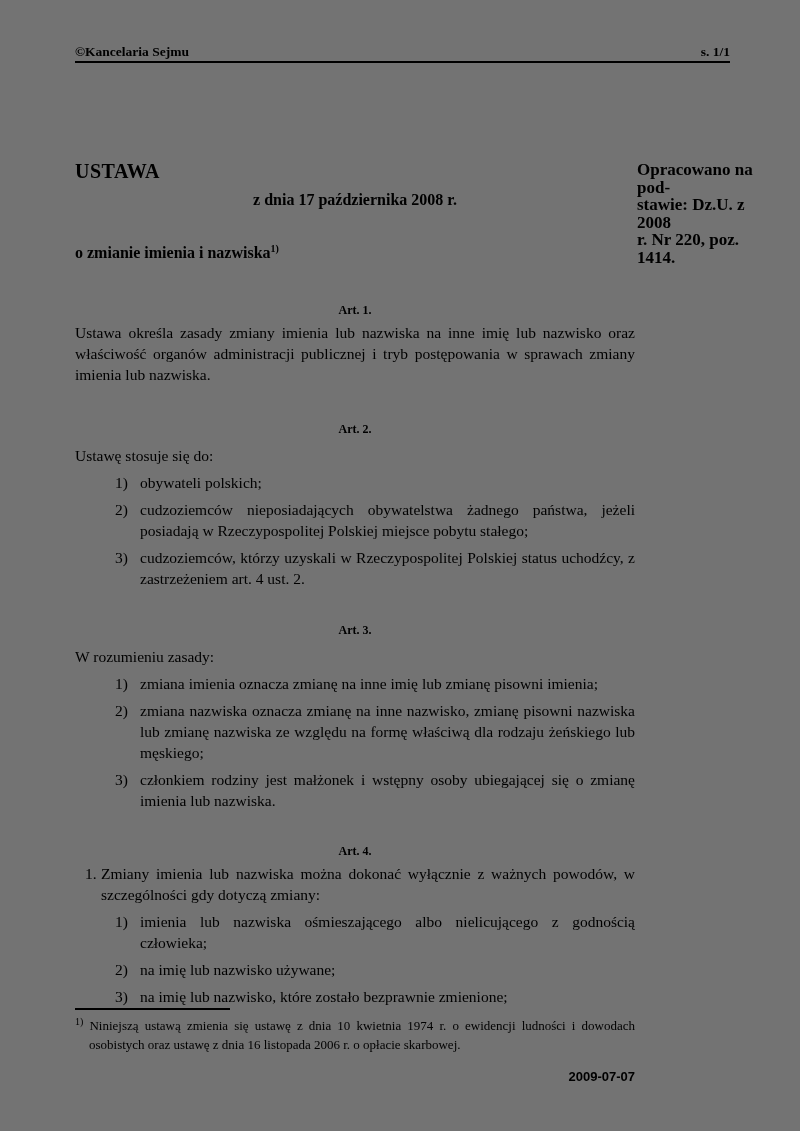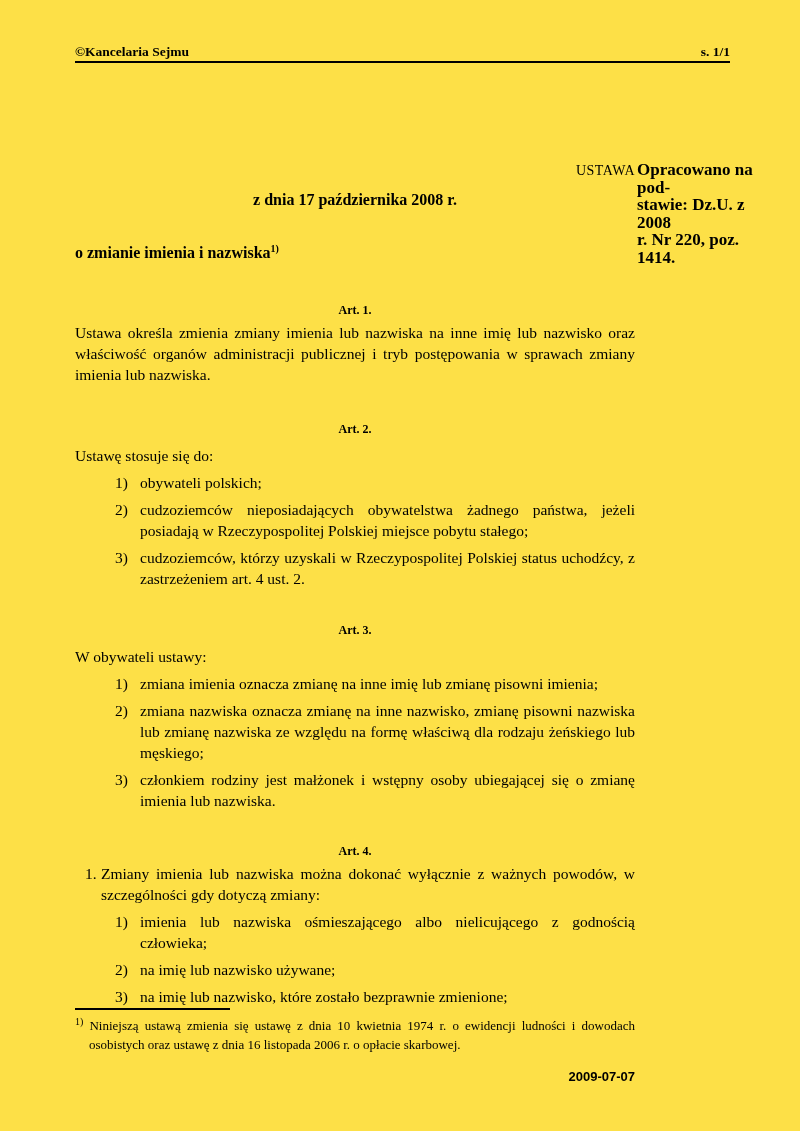--- a/index.html
+++ b/index.html
@@ -4,21 +4,21 @@
 <style>
   html, body {
     margin: 0;
     padding: 0;
     background: #ffffff;
   }
   .page {
     position: relative;
     width: 800px;
     height: 1131px;
-    background: #fde047;
+    background: #737373;
     color: #000000;
     font-family: "Liberation Serif", serif;
     overflow: hidden;
   }
   
   .doc-header {
     position: absolute;
     top: 44px;
     left: 75px;
     width: 655px;
@@ -36,23 +36,23 @@
     position: absolute;
     top: 65px;
     left: 75px;
     width: 560px;
   }
   .title-block {
     position: relative;
     padding-top: 96px;
   }
   .law-title {
-    text-align: right;
-    font-weight: normal;
-    font-size: 14px;
+    text-align: left;
+    font-weight: bold;
+    font-size: 20px;
     line-height: 20px;
     letter-spacing: 0.5px;
   }
   .law-date {
     text-align: center;
     font-weight: bold;
     font-size: 16px;
     line-height: 20px;
     margin-top: 9px;
   }
@@ -176,41 +176,41 @@
       <div class="law-date">z dnia 17 października 2008 r.</div>
       <div class="law-subject"><span>o zmianie imienia i nazwiska</span><sup>1)</sup></div>
       <div class="side-note">
         <div>Opracowano na pod-</div>
         <div>stawie: Dz.U. z 2008</div>
         <div>r. Nr 220, poz. 1414.</div>
       </div>
     </div>
 
     <div class="art-heading h-art1">Art. 1.</div>
-    <div class="para">Ustawa określa zmienia zmiany imienia lub nazwiska na inne imię lub nazwisko oraz właściwość organów administracji publicznej i tryb postępowania w sprawach zmiany imienia lub nazwiska.</div>
+    <div class="para">Ustawa określa zasady zmiany imienia lub nazwiska na inne imię lub nazwisko oraz właściwość organów administracji publicznej i tryb postępowania w sprawach zmiany imienia lub nazwiska.</div>
 
     <div class="art-heading h-art2">Art. 2.</div>
     <div class="intro">Ustawę stosuje się do:</div>
     <div class="items">
       <div class="item">
         <span class="marker">1)</span>
         <span class="item-text">obywateli polskich;</span>
       </div>
       <div class="item">
         <span class="marker">2)</span>
         <span class="item-text">cudzoziemców nieposiadających obywatelstwa żadnego państwa, jeżeli posiadają w Rzeczypospolitej Polskiej miejsce pobytu stałego;</span>
       </div>
       <div class="item">
         <span class="marker">3)</span>
         <span class="item-text">cudzoziemców, którzy uzyskali w Rzeczypospolitej Polskiej status uchodźcy, z zastrzeżeniem art. 4 ust. 2.</span>
       </div>
     </div>
 
     <div class="art-heading h-art3">Art. 3.</div>
-    <div class="intro">W obywateli ustawy:</div>
+    <div class="intro">W rozumieniu zasady:</div>
     <div class="items">
       <div class="item">
         <span class="marker">1)</span>
         <span class="item-text">zmiana imienia oznacza zmianę na inne imię lub zmianę pisowni imienia;</span>
       </div>
       <div class="item">
         <span class="marker">2)</span>
         <span class="item-text">zmiana nazwiska oznacza zmianę na inne nazwisko, zmianę pisowni nazwiska lub zmianę nazwiska ze względu na formę właściwą dla rodzaju żeńskiego lub męskiego;</span>
       </div>
       <div class="item">

